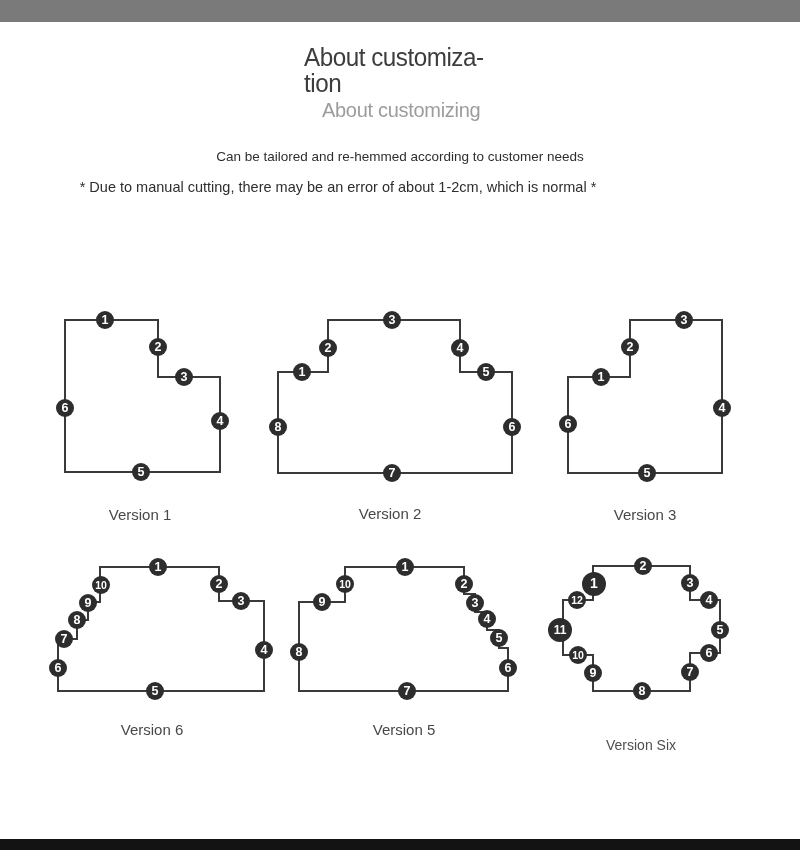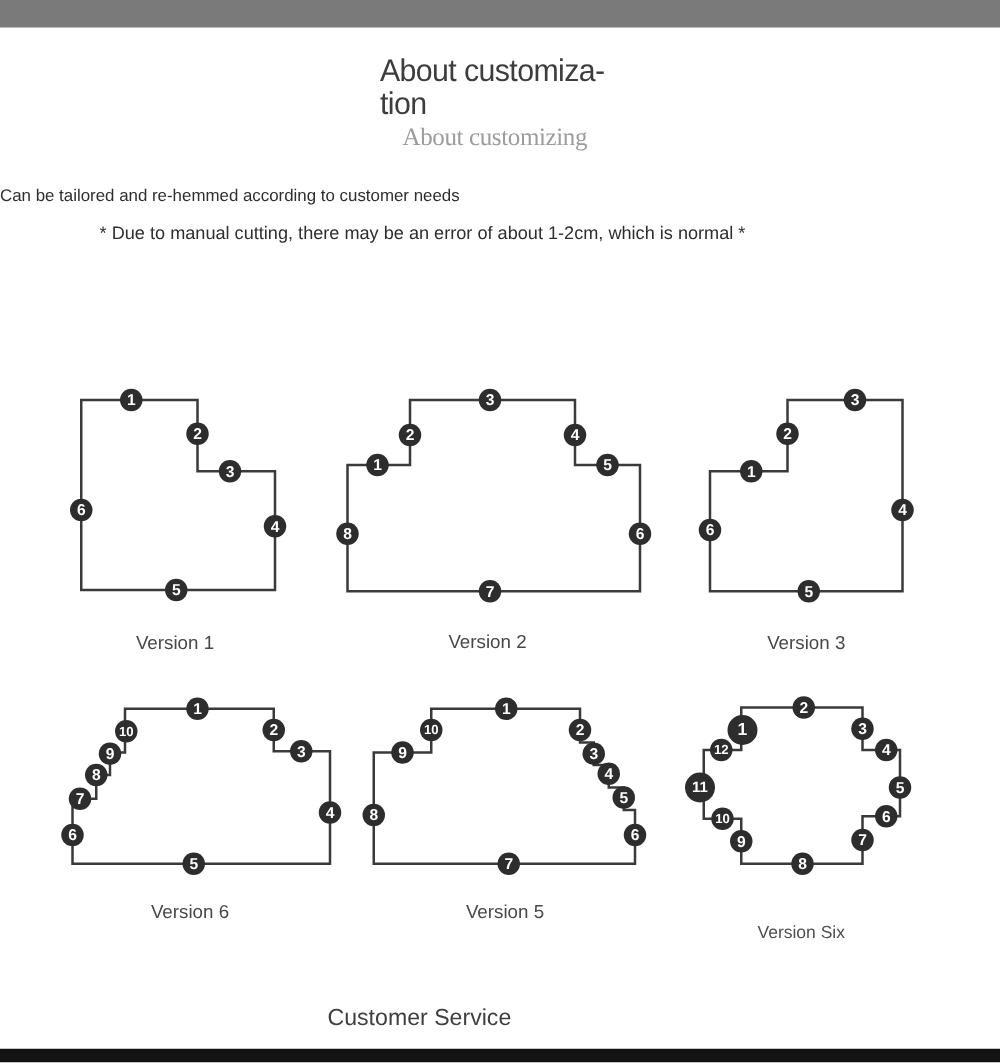--- a/index.html
+++ b/index.html
@@ -24,25 +24,24 @@
     font-size: 25px; line-height: 26px;
     color: #3d3d3d;
     letter-spacing: -0.5px;
     transform: scaleX(0.97); transform-origin: left top;
     white-space: pre-line;
   }
   .subtitle {
     left: 322px; top: 99px;
     font-size: 20px; color: #9c9c9c;
     letter-spacing: -0.3px;
-    font-family: Liberation Serif, serif;
   }
   .note1 {
     left: 0; top: 149px; width: 800px;
-    text-align: left;
+    text-align: center;
     font-size: 13.5px; color: #2e2e2e;
   }
   .note2 {
     left: 0; top: 179px; width: 676px;
     text-align: center;
     font-size: 14.5px; color: #2e2e2e;
   }
   .diagram-svg { left: 0; top: 0; width: 800px; height: 850px; }
   .vlabel {
     width: 220px; text-align: center;
@@ -193,15 +192,15 @@
     </g>
   </svg>
 
 <div class="abs vlabel" style="left:30px; top:506px;">Version 1</div>
 <div class="abs vlabel" style="left:280px; top:505px;">Version 2</div>
 <div class="abs vlabel" style="left:535px; top:506px;">Version 3</div>
 <div class="abs vlabel" style="left:42px; top:721px;">Version 6</div>
 <div class="abs vlabel" style="left:294px; top:721px;">Version 5</div>
 <div class="abs vlabel small" style="left:531px; top:722px;margin-top:15px;">Version Six</div>
 
-<div class="abs footer"><br><span>Customer Service</span></div>
+<div class="abs footer"><br></div>
 
 <div class="abs bottom-bar" style="background: rgb(19, 19, 19);"></div>
 
 </body></html>

